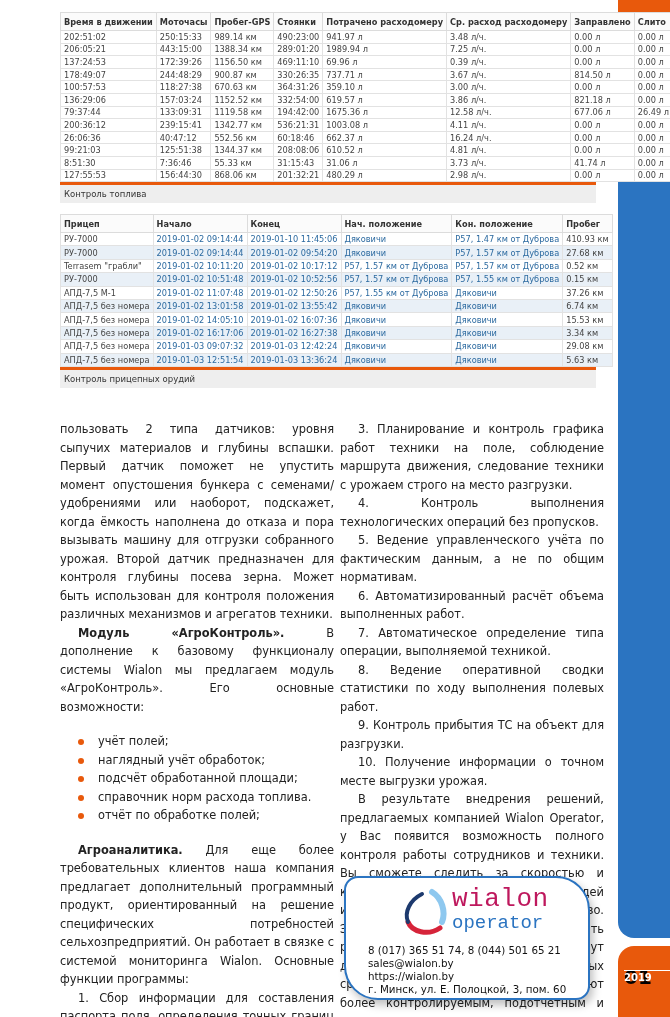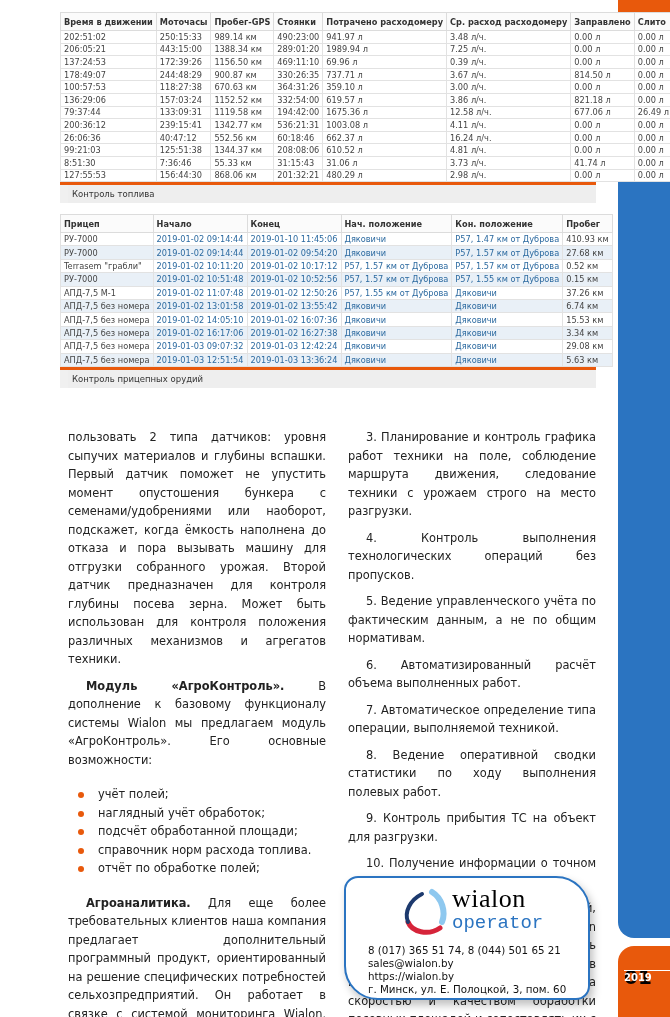--- a/index.html
+++ b/index.html
@@ -15,43 +15,43 @@
   .side-bot .num { position: absolute; left: 6px; top: 19px; color: #000000; font-weight: bold; font-size: 20px; font-family: "DejaVu Sans", sans-serif; }
   .side-bot .line { position: absolute; left: 6px; right: 0; top: 24px; height: 1px; background: #fff; }
   .side-bot .year { position: absolute; left: 6px; top: 26px; color: #fff; font-weight: bold; font-size: 10px; font-family: "DejaVu Sans", sans-serif; }
 
   
   .panel { position: absolute; left: 60px; width: 536px; background: #f0f0f0; }
   .panel table { width: 100%; border-collapse: collapse; font-size: 8.2px; font-family: "DejaVu Sans", sans-serif; color: #444; background: #fff; }
   .panel th { text-align: left; font-weight: bold; color: #333; padding: 3px 3px; height: 18px; border: 1px solid #dcdcdc; background: #fbfbfb; white-space: nowrap; }
   .panel td { padding: 0 3px; height: 12.6px; border: 1px solid #e2e2e2; white-space: nowrap; }
   .panel .accent { height: 3px; background: #e8590c; }
-  .panel .caption { height: 18px; font-size: 8.5px; font-family: "DejaVu Sans", sans-serif; color: #333; padding: 4px 4px; background: #eeeeee; margin-left: 8px; }
+  .panel .caption { height: 18px; font-size: 8.5px; font-family: "DejaVu Sans", sans-serif; color: #333; padding: 4px 4px; background: #eeeeee; }
   #fuel-panel { top: 12px; }
   #trailer-panel { top: 214px; }
   #trailer-panel td { height: 13.4px; }
   #trailer-panel tr:nth-child(even) td { background: #e9f0f7; }
   #trailer-panel td.link { color: #2c6aa0; margin-top: 43px; }
 
   
   .col { position: absolute; top: 420px; width: 274px; font-family: "DejaVu Sans", sans-serif; font-size: 11.4px; line-height: 18.5px; color: #222; text-align: justify; }
   .col.left { left: 60px; }
   .col.right { left: 340px; width: 264px; }
-  .col p { margin: 8px; }
+  .col p { margin: 0; }
   .col p.ind { text-indent: 18px; }
   .col b { font-weight: bold; }
   .col ul { list-style: none; margin: 16px; padding: 0; }
   .col li { position: relative; padding-left: 22px; }
   .col li::before { content: ""; position: absolute; left: 2px; top: 7px; width: 6px; height: 6px; border-radius: 50%; background: #e8590c; }
   .end-mark { display: inline-block; float: right; color: #e8590c; font-size: 8px; margin-top: 4px; }
 
   
   .contact { position: absolute; left: 344px; top: 876px; width: 246px; height: 124px; border: 2px solid #2b74c1; border-radius: 14px 34px 14px 34px; background: #fff; box-shadow: 3px 5px 8px rgba(0,0,0,0.25); }
   .logo { position: absolute; left: 56px; top: 8px; width: 150px; height: 56px; }
-  .logo .word1 { position: absolute; left: 50px; top: -2px; font-size: 26px; color: #000000; font-family: Liberation Serif, serif; letter-spacing: 0.5px; }
+  .logo .word1 { position: absolute; left: 50px; top: -2px; font-size: 26px; color: #be185d; font-family: Liberation Mono, monospace; letter-spacing: 0.5px; }
   .logo .word2 { position: absolute; left: 50px; top: 26px; font-size: 19px; color: #2b74c1; font-family: Liberation Mono, monospace; }
   .contact-lines { position: absolute; left: 22px; top: 66px; font-family: "DejaVu Sans", sans-serif; font-size: 10.3px; line-height: 13px; color: #111; }
 </style>
 </head>
 <body>
 
 <div class="side-top">
   <span class="num">13</span>
   <div class="line"></div>
 </div>

